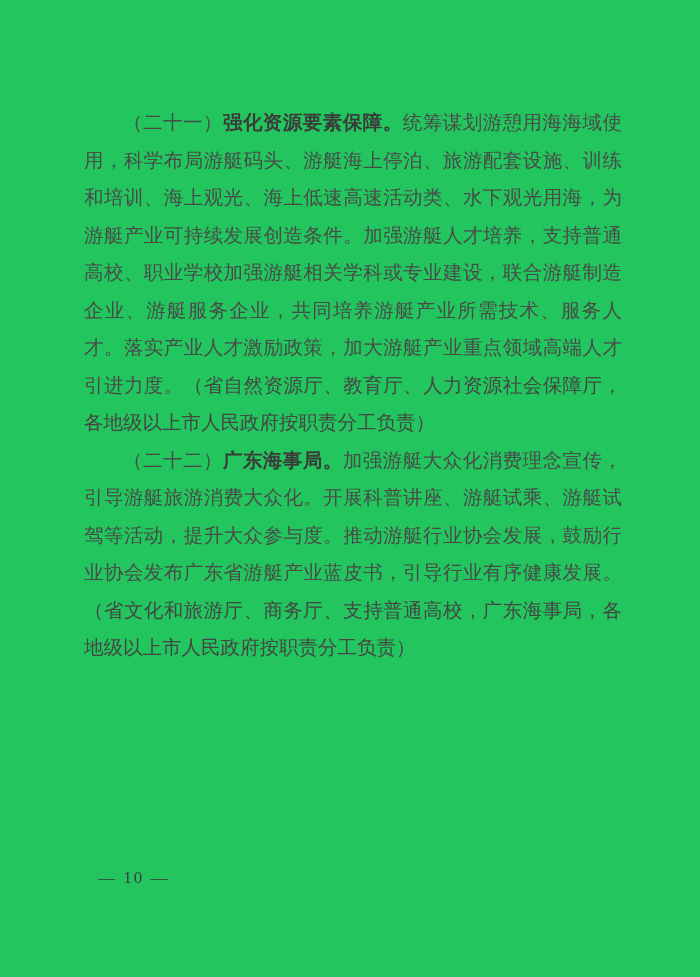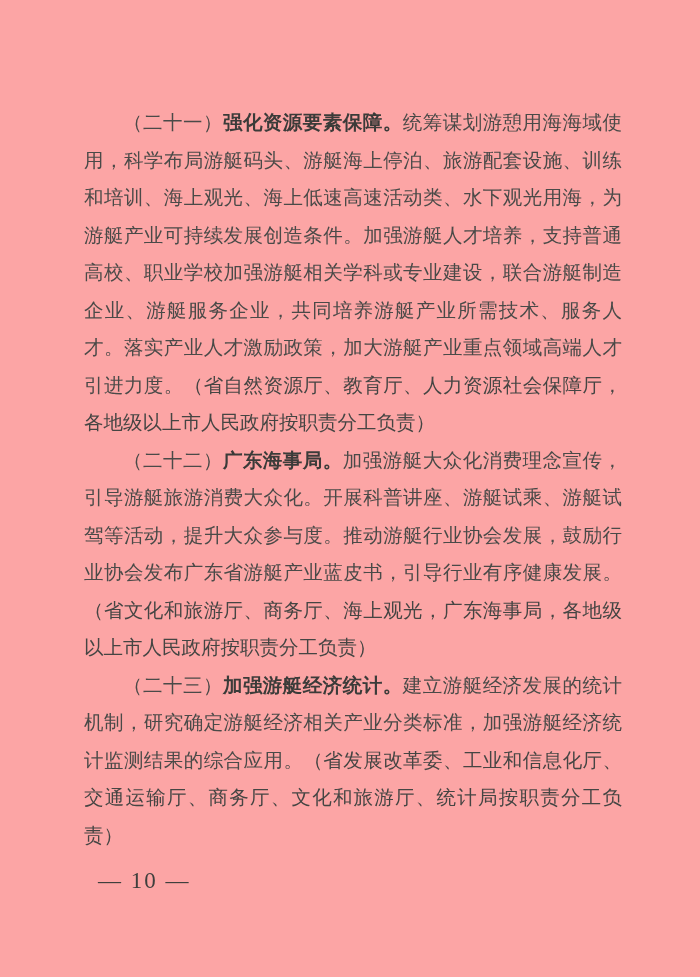--- a/index.html
+++ b/index.html
@@ -6,21 +6,21 @@
     margin: 0;
     padding: 0;
     background: #e8e8e8;
     font-family: "Liberation Serif", "DejavU Serif", serif;
   }
   .page {
     position: relative;
     width: 700px;
     height: 977px;
     margin: 0 auto;
-    background: #fca5a5;
+    background: #22c55e;
     overflow: hidden;
     box-shadow: 0 0 4px rgba(0,0,0,0.15);
   }
   .content {
     position: absolute;
     left: 84px;
     top: 104px;
     width: 538px;
     font-size: 19.5px;
     line-height: 37.5px;
@@ -42,28 +42,27 @@
   .body-text {
     color: #4a4a48;
   }
   .agencies {
     color: #454543;
   }
   .page-number {
     position: absolute;
     left: 98px;
     top: 868px;
-    font-size: 23px;
+    font-size: 17px;
     letter-spacing: 2px;
     color: #3f3f3d;
   }
 </style>
 </head>
 <body>
 
 <div class="page">
   <div class="content">
     <p class="para"><span class="num">（二十一）</span><span class="heading">强化资源要素保障。</span><span class="body-text">统筹谋划游憩用海海域使用，科学布局游艇码头、游艇海上停泊、旅游配套设施、训练和培训、海上观光、海上低速高速活动类、水下观光用海，为游艇产业可持续发展创造条件。加强游艇人才培养，支持普通高校、职业学校加强游艇相关学科或专业建设，联合游艇制造企业、游艇服务企业，共同培养游艇产业所需技术、服务人才。落实产业人才激励政策，加大游艇产业重点领域高端人才引进力度。</span><span class="agencies">（省自然资源厅、教育厅、人力资源社会保障厅，各地级以上市人民政府按职责分工负责）</span></p>
-    <p class="para"><span class="num">（二十二）</span><span class="heading">广东海事局。</span><span class="body-text">加强游艇大众化消费理念宣传，引导游艇旅游消费大众化。开展科普讲座、游艇试乘、游艇试驾等活动，提升大众参与度。推动游艇行业协会发展，鼓励行业协会发布广东省游艇产业蓝皮书，引导行业有序健康发展。</span><span class="agencies">（省文化和旅游厅、商务厅、海上观光，广东海事局，各地级以上市人民政府按职责分工负责）</span></p>
-    <p class="para"><span class="num">（二十三）</span><span class="heading">加强游艇经济统计。</span><span class="body-text">建立游艇经济发展的统计机制，研究确定游艇经济相关产业分类标准，加强游艇经济统计监测结果的综合应用。</span><span class="agencies">（省发展改革委、工业和信息化厅、交通运输厅、商务厅、文化和旅游厅、统计局按职责分工负责）</span></p>
+    <p class="para"><span class="num">（二十二）</span><span class="heading">广东海事局。</span><span class="body-text">加强游艇大众化消费理念宣传，引导游艇旅游消费大众化。开展科普讲座、游艇试乘、游艇试驾等活动，提升大众参与度。推动游艇行业协会发展，鼓励行业协会发布广东省游艇产业蓝皮书，引导行业有序健康发展。</span><span class="agencies">（省文化和旅游厅、商务厅、支持普通高校，广东海事局，各地级以上市人民政府按职责分工负责）</span></p>
   </div>
   <div class="page-number"><span>— 10 —</span></div>
 </div>
 
 </body></html>

